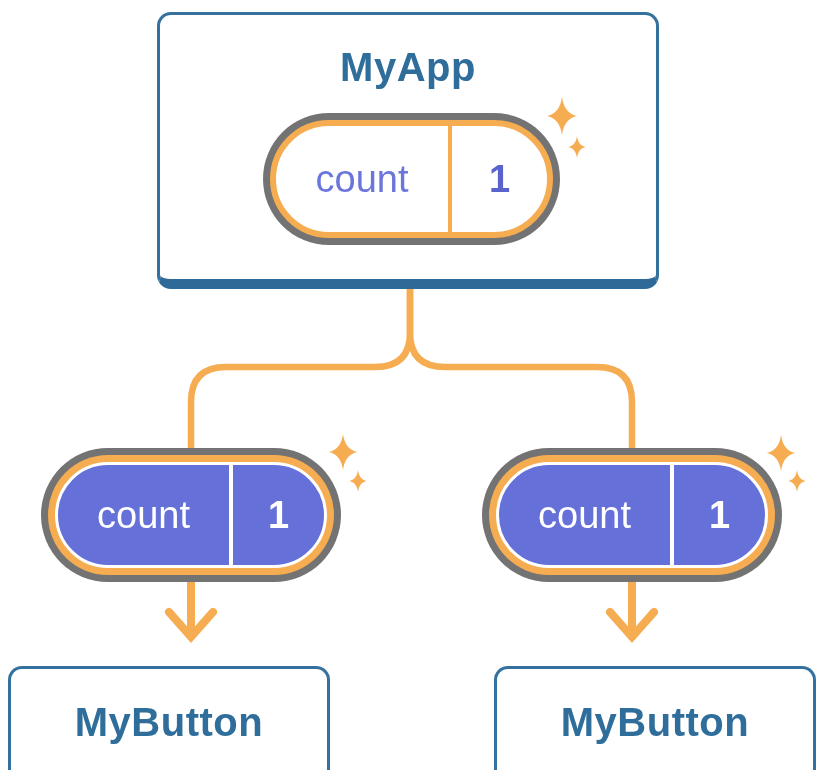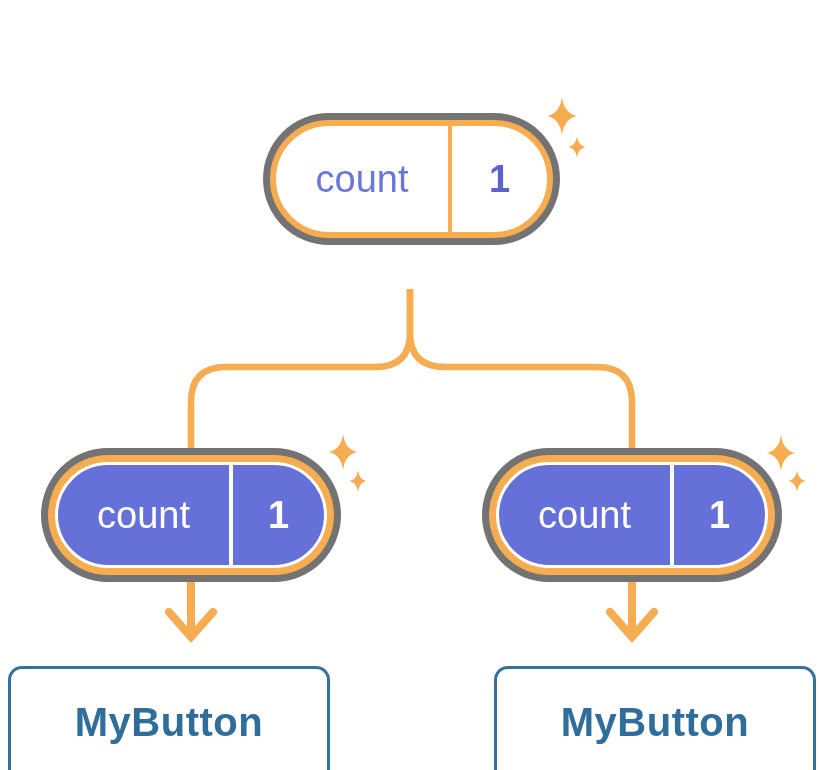--- a/index.html
+++ b/index.html
@@ -69,20 +69,23 @@
     color:#FFFFFF;font-size:38px;font-weight:700;
   }
   
   .layer{position:absolute;left:0;top:0;pointer-events:none;}
 </style>
 </head>
 <body>
 
 <div id="stage">
 
+  <div class="node-card" id="root-card">
+    <div class="card-title">MyApp</div>
+  </div>
 
   <div class="node-card child-card" id="child-card-left">
     <div class="card-title">MyButton</div>
   </div>
   <div class="node-card child-card" id="child-card-right">
     <div class="card-title">MyButton</div>
   </div>
 
   <svg class="layer" width="820" height="770" viewBox="0 0 820 770">
 

